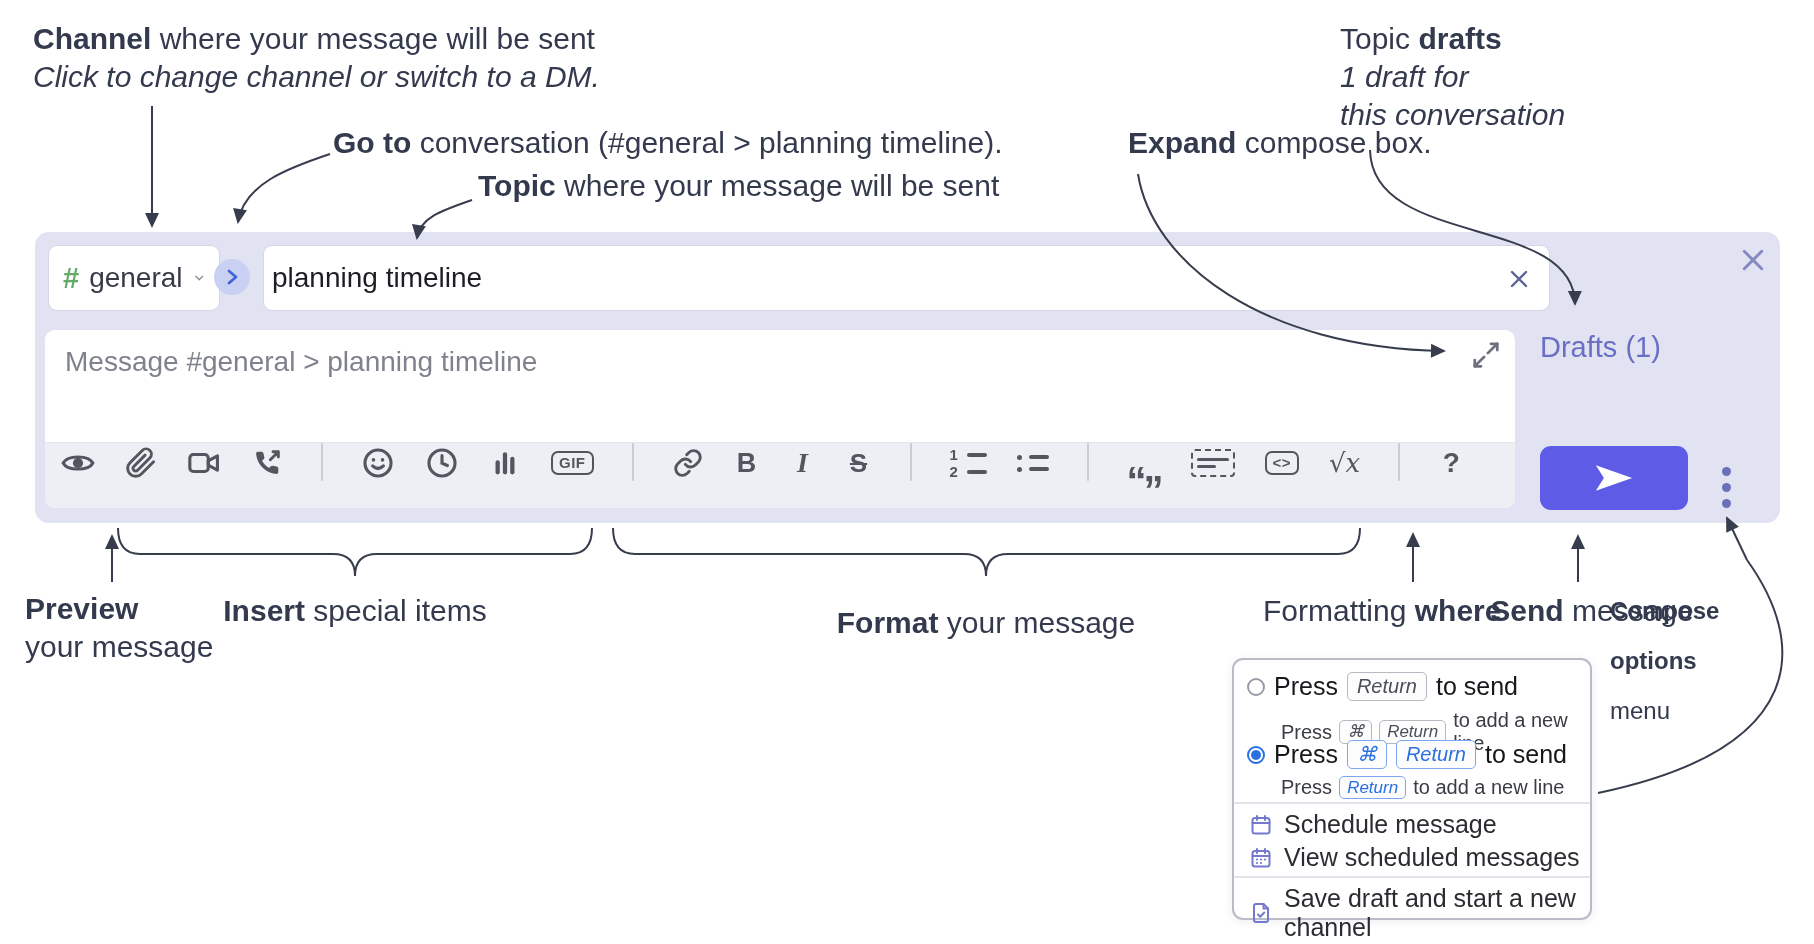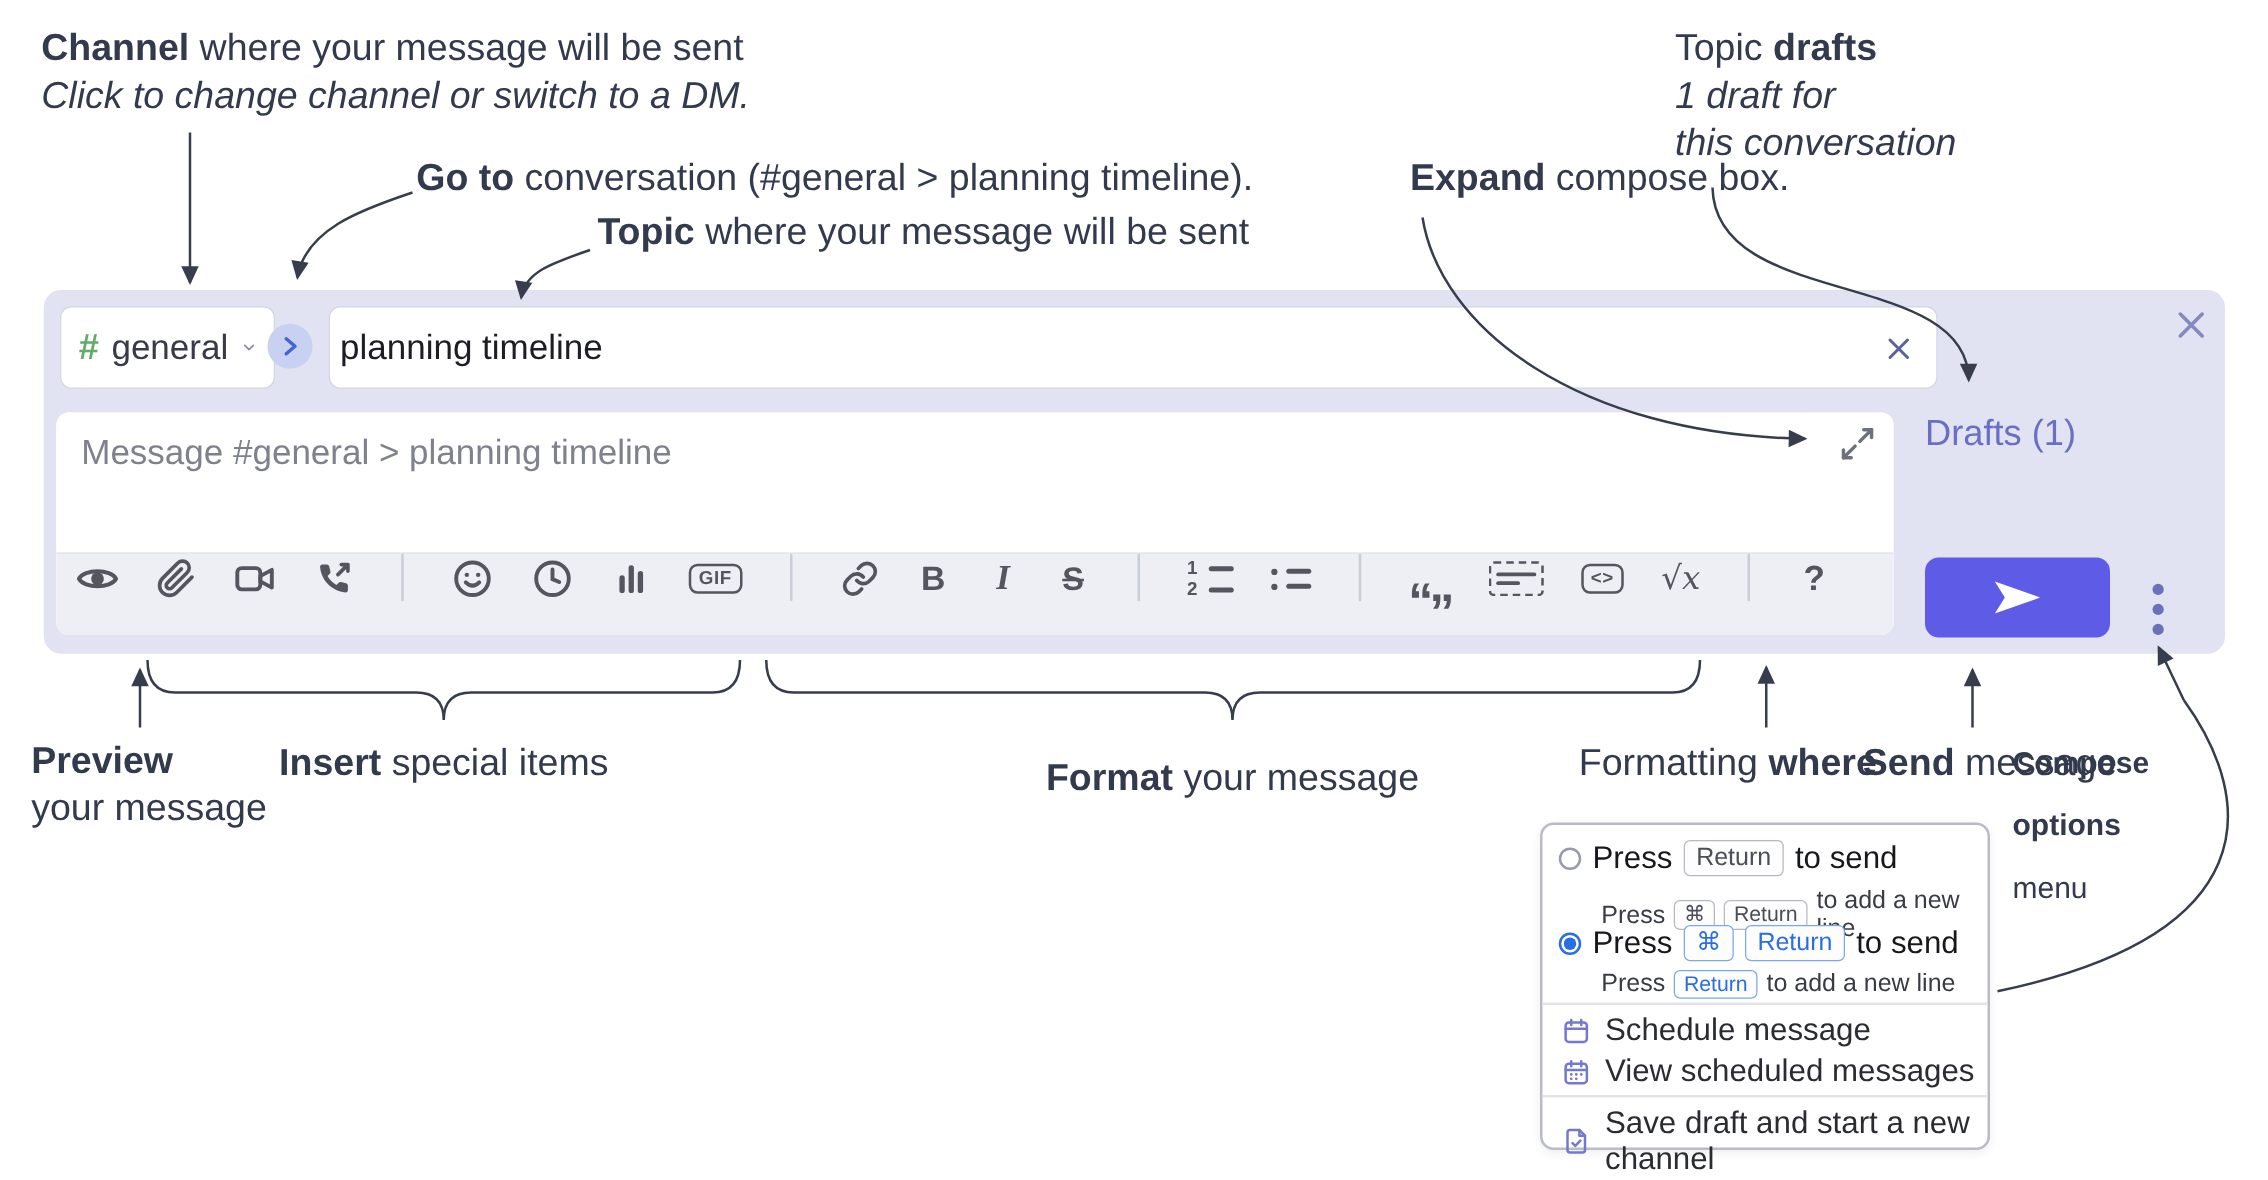--- a/index.html
+++ b/index.html
@@ -69,21 +69,21 @@
   
   .popup{position:absolute;left:1232px;top:658px;width:356px;height:258px;background:#fff;
          border:2px solid #b9bcc6;border-radius:11px;box-shadow:0 2px 8px rgba(40,40,60,.08);}
   .prow{position:absolute;left:13px;display:flex;align-items:center;gap:9px;font-size:25px;color:#17181c;cursor:pointer;}
   .psub{position:absolute;left:47px;display:flex;align-items:center;gap:7px;font-size:20px;color:#3a3c44;}
   .radio{width:18px;height:18px;border-radius:50%;border:2px solid #989ca6;box-sizing:border-box;flex:none;}
   .radio.sel{border-color:var(--radio-blue,#2a6fe2);position:relative;}
   .radio.sel:after{content:"";position:absolute;left:2px;top:2px;width:10px;height:10px;border-radius:50%;
                    background:var(--radio-blue,#2a6fe2);}
   .kbd{display:inline-block;border:1.5px solid #b6b9c2;border-radius:5px;background:#fdfdfe;
-       padding:1px 9px;font-size:20px;color:#4b4e58;line-height:1.25;}
+       padding:1px 9px;font-size:20px;color:#4b4e58;line-height:1.25;font-style:italic;}
   .psub .kbd{font-size:17px;padding:0 7px;}
   .kbd.blue{border-color:#7aa7f0;color:var(--radio-blue,#2a6fe2);}
   .psep{position:absolute;left:0;width:100%;height:2px;background:#e3e4e9;}
   .pitem{position:absolute;left:15px;display:flex;align-items:center;gap:11px;font-size:25px;
          color:#2b2c31;cursor:pointer;}
   .pitem svg{color:#7478cf;flex:none;}
   
   .overlay{position:absolute;left:0;top:0;width:1814px;height:944px;pointer-events:none;z-index:10;}
 </style>
 </head>

